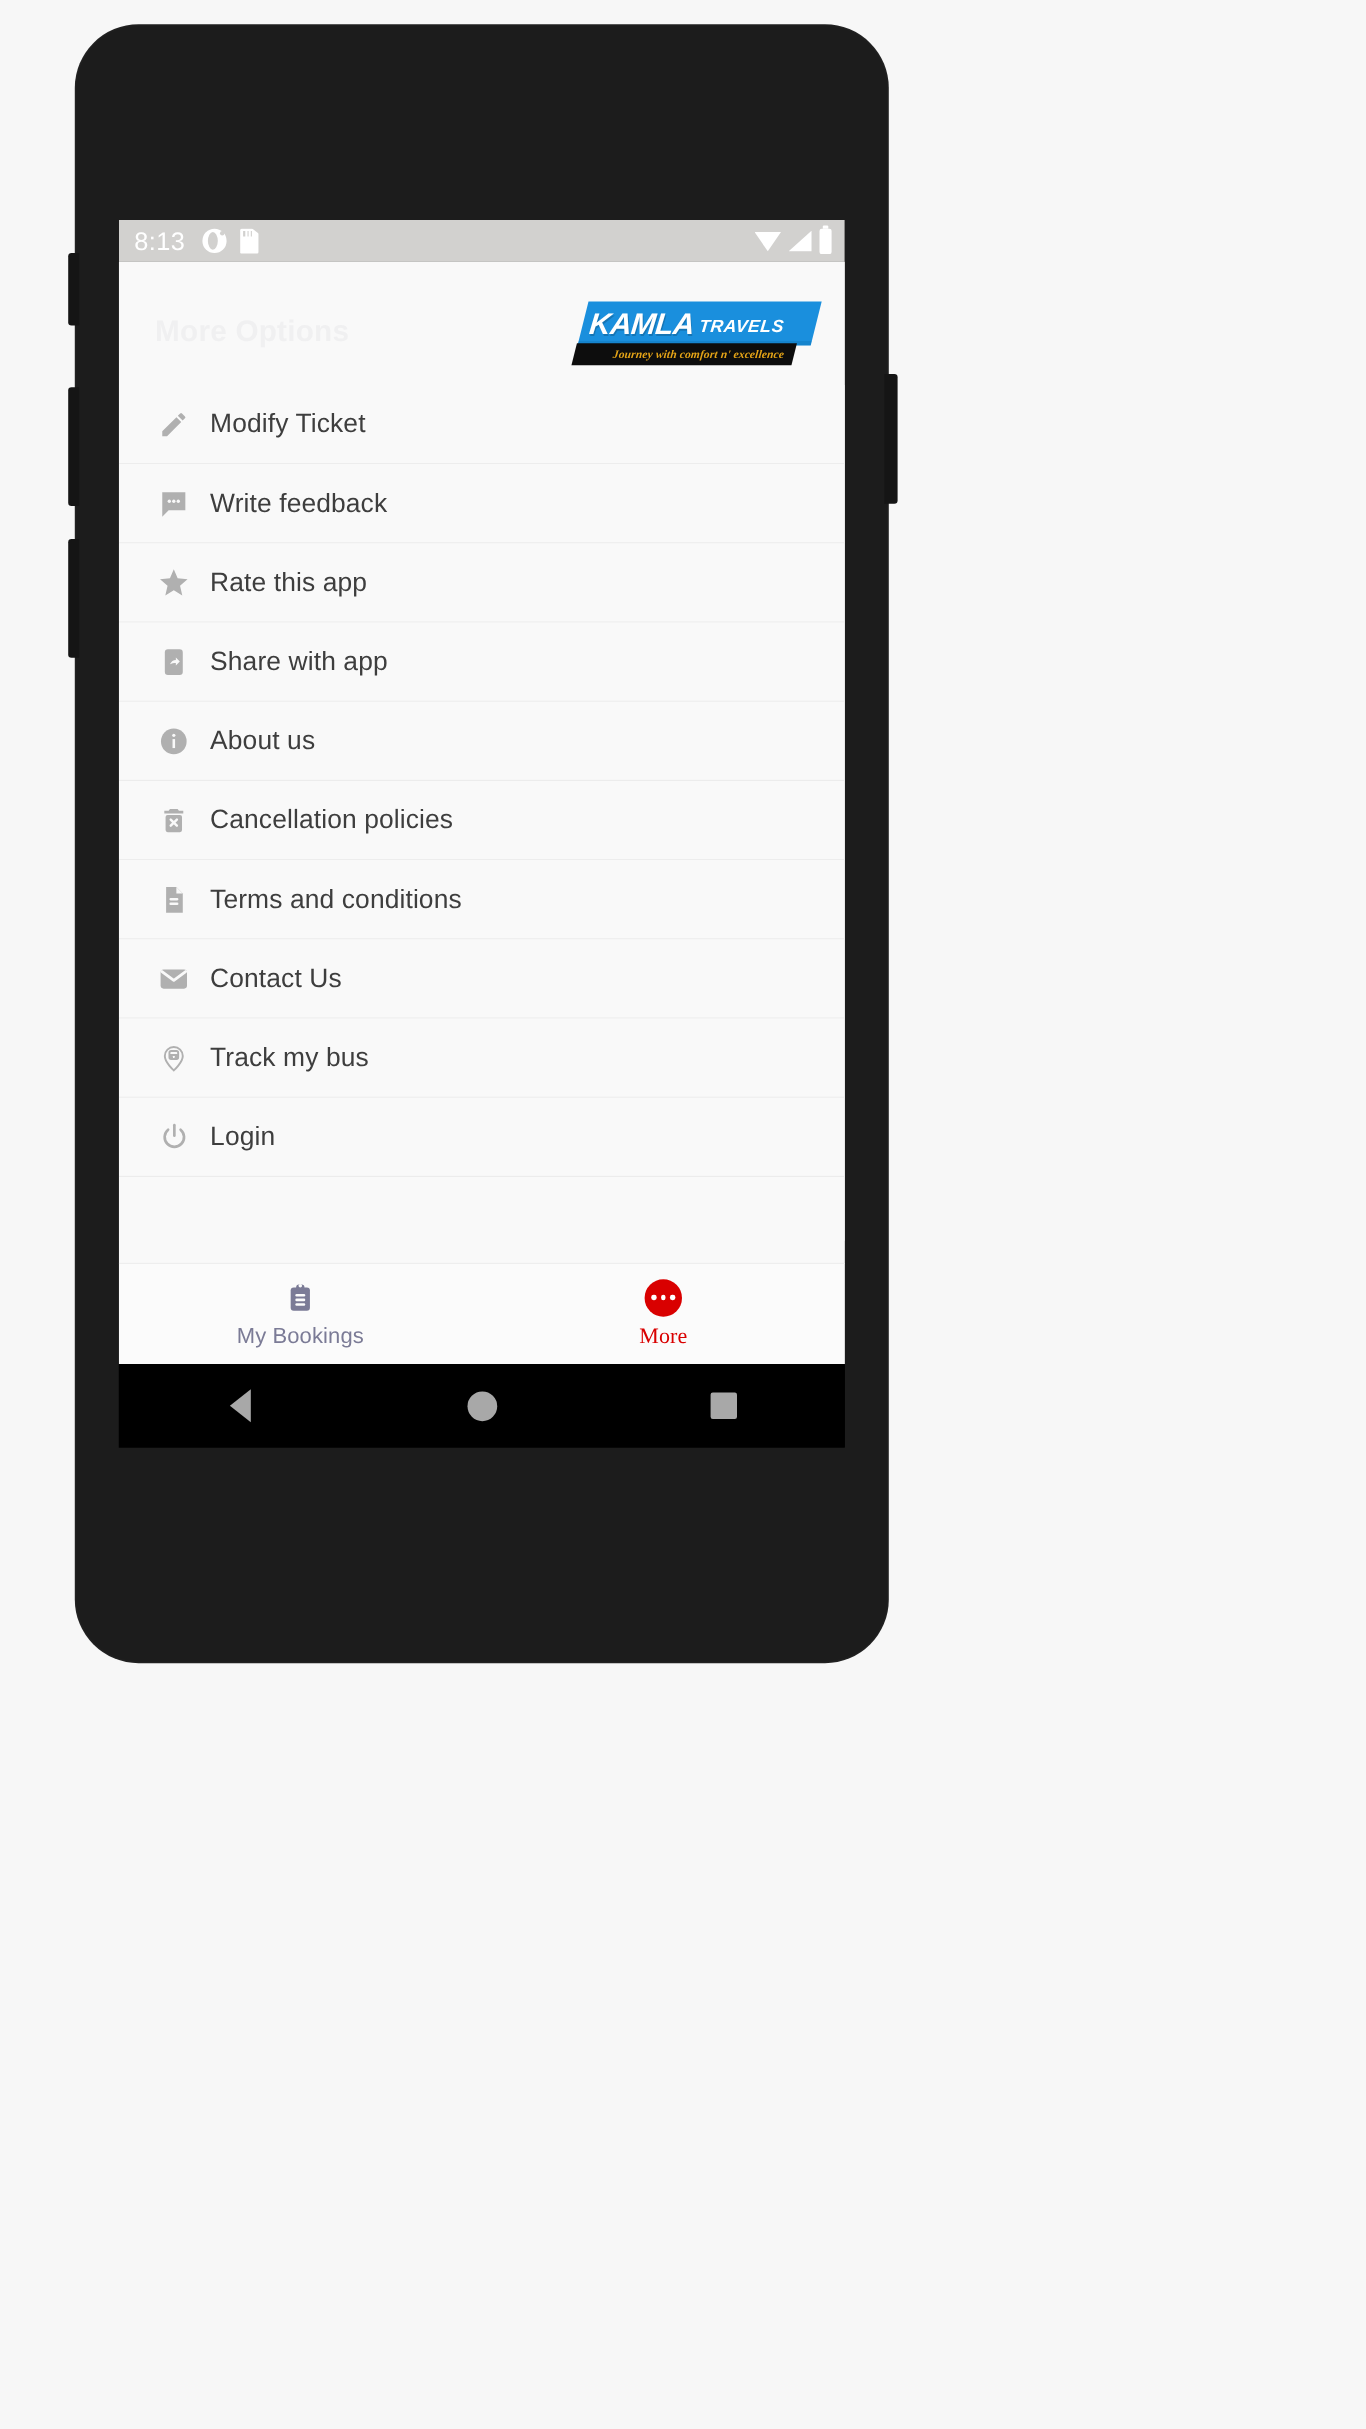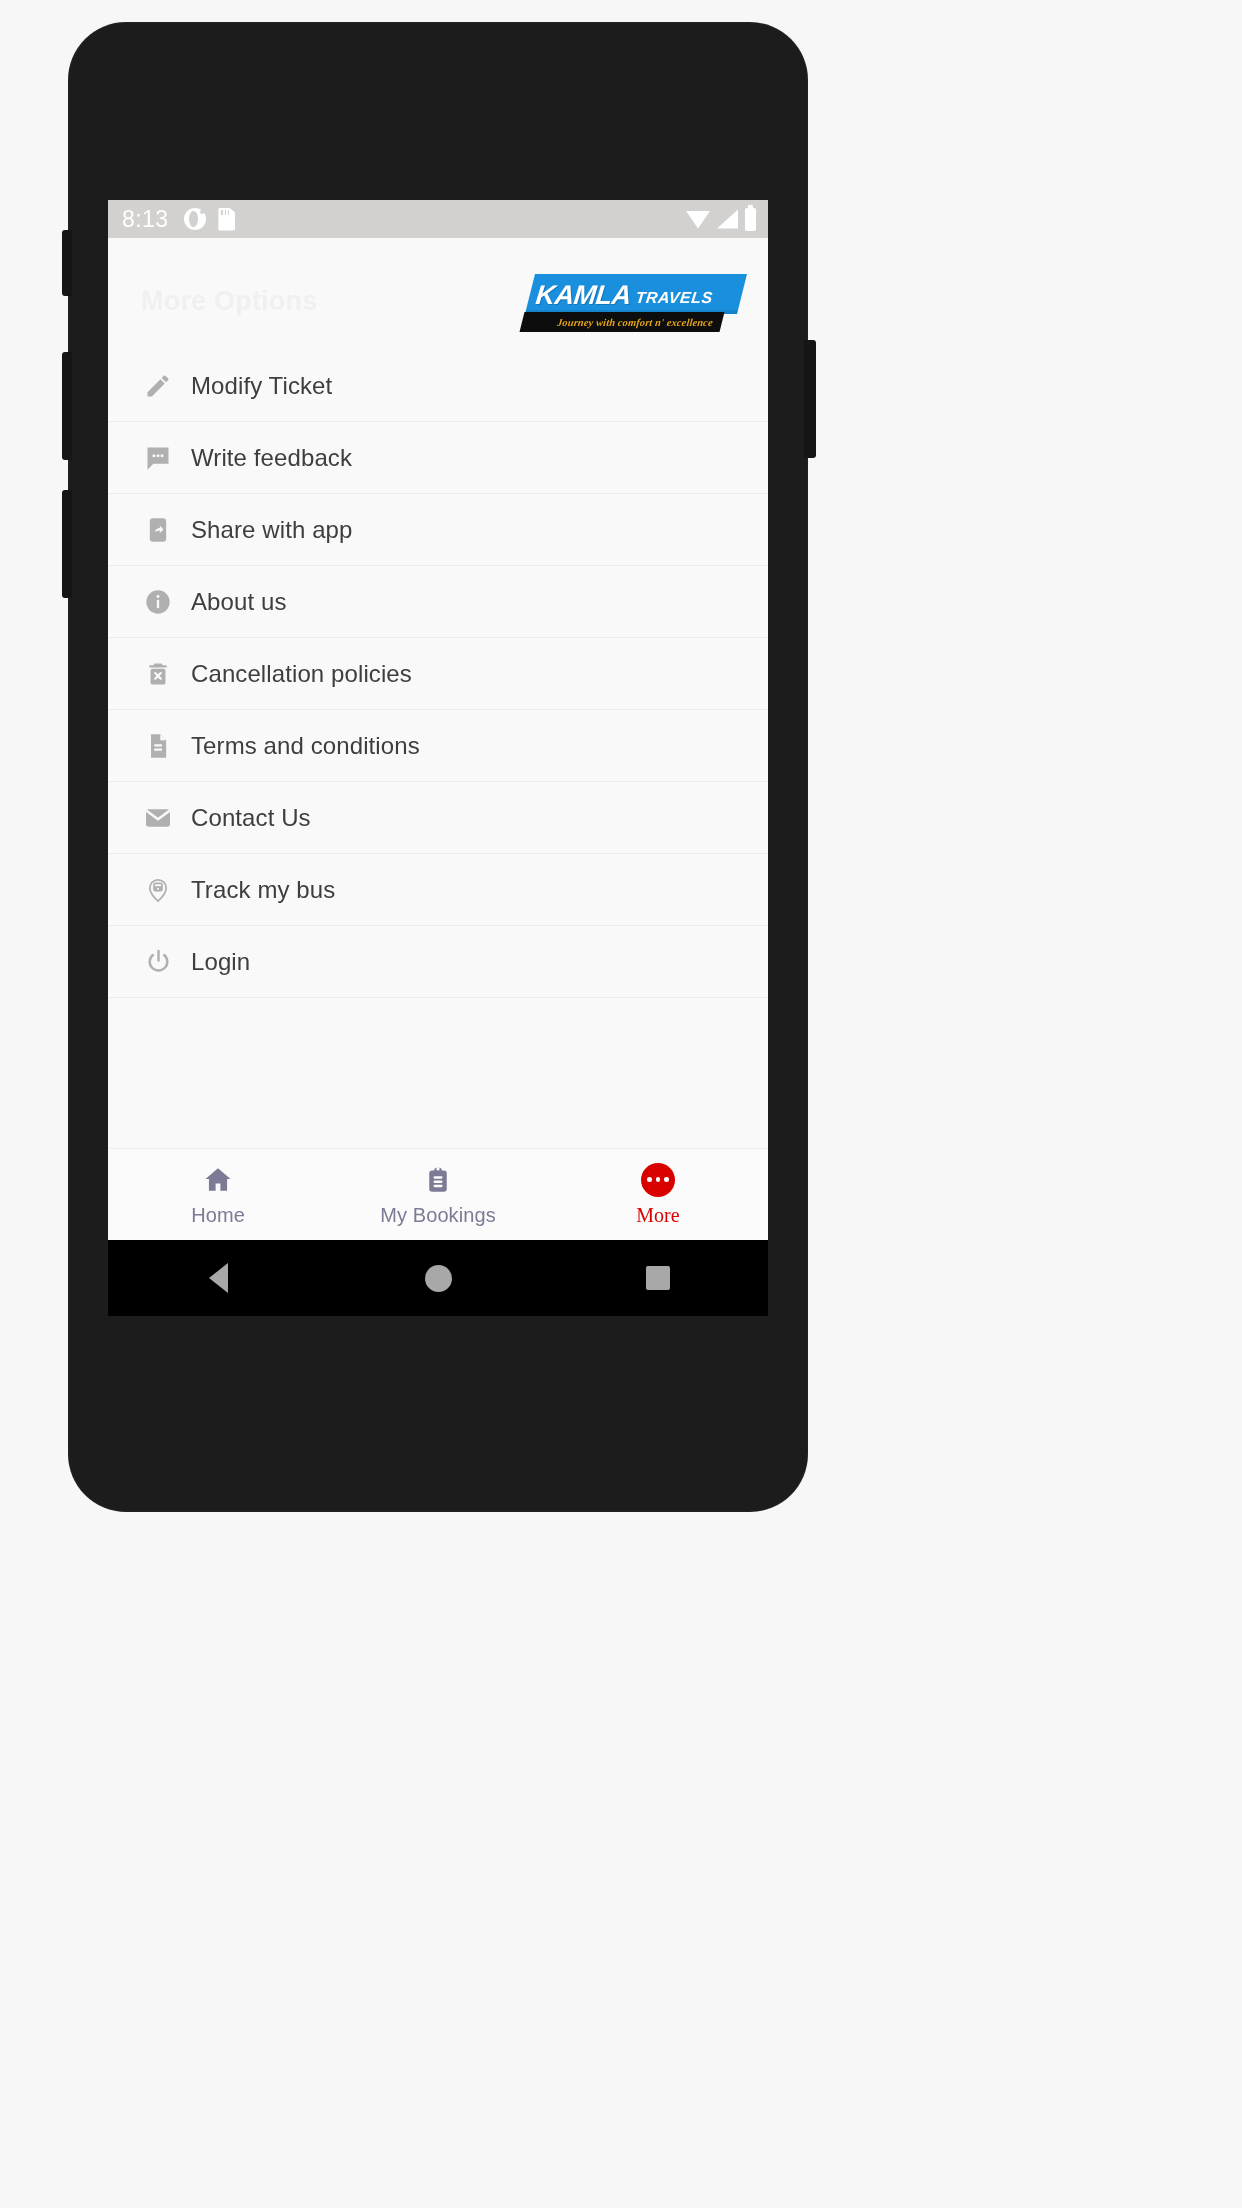--- a/index.html
+++ b/index.html
@@ -304,20 +304,28 @@
               <svg width="28" height="28" viewBox="0 0 24 24" fill="currentColor">
                   <path d="M3 3h18v14H8l-5 5V3z"></path>
                   <circle cx="8.5" cy="10" r="1.3" fill="#f9f9f9"></circle>
                   <circle cx="12" cy="10" r="1.3" fill="#f9f9f9"></circle>
                   <circle cx="15.5" cy="10" r="1.3" fill="#f9f9f9"></circle>
                 </svg>
             </span>
             <span class="mi-label">Write feedback</span>
           </div>
 
+          <div class="menu-item">
+            <span class="mi-icon">
+              <svg width="30" height="30" viewBox="0 0 24 24" fill="currentColor">
+                  <path d="M12 17.27 18.18 21l-1.64-7.03L22 9.24l-7.19-.61L12 2 9.19 8.63 2 9.24l5.46 4.73L5.82 21z"></path>
+                </svg>
+            </span>
+            <span class="mi-label">Rate this app</span>
+          </div>
 
           <div class="menu-item">
             <span class="mi-icon">
               <svg width="28" height="28" viewBox="0 0 24 24" fill="currentColor">
                   <rect x="5" y="2" width="14" height="20" rx="2.5"></rect>
                   <path d="M9 13.6c1-2.4 2.6-3.3 4.6-3.4V8.4l3.1 3.1-3.1 3.1v-1.9c-1.8 0-3.2.4-4.6.9z" fill="#f9f9f9"></path>
                 </svg>
             </span>
             <span class="mi-label">Share with app</span>
           </div>
@@ -387,28 +395,20 @@
                 </svg>
             </span>
             <span class="mi-label">Login</span>
           </div>
 
           <div class="menu-filler" style="height:58px;"></div>
         </div>
 
         <div class="tabbar">
 
-          <div class="tab inactive">
-            <span class="tab-icon">
-              <svg width="32" height="32" viewBox="0 0 24 24" fill="currentColor">
-                  <path d="M12 3.2 2.6 11.3h2.6V20h5.0v-5.3h3.6V20h5.0v-8.7h2.6z"></path>
-                </svg>
-            </span>
-            <span class="tab-label">Home</span>
-          </div>
 
           <div class="tab inactive">
             <span class="tab-icon">
               <svg width="30" height="30" viewBox="0 0 24 24" fill="currentColor">
                   <rect x="5" y="4.3" width="14" height="17" rx="2.2"></rect>
                   <rect x="9" y="2.1" width="6" height="4" rx="2"></rect>
                   <circle cx="12" cy="3.1" r="1.3" fill="#fbfbfb"></circle>
                   <rect x="8.4" y="9" width="7.2" height="1.9" rx=".9" fill="#fbfbfb"></rect>
                   <rect x="8.4" y="12.4" width="7.2" height="1.9" rx=".9" fill="#fbfbfb"></rect>
                   <rect x="8.4" y="15.8" width="7.2" height="1.9" rx=".9" fill="#fbfbfb"></rect>

